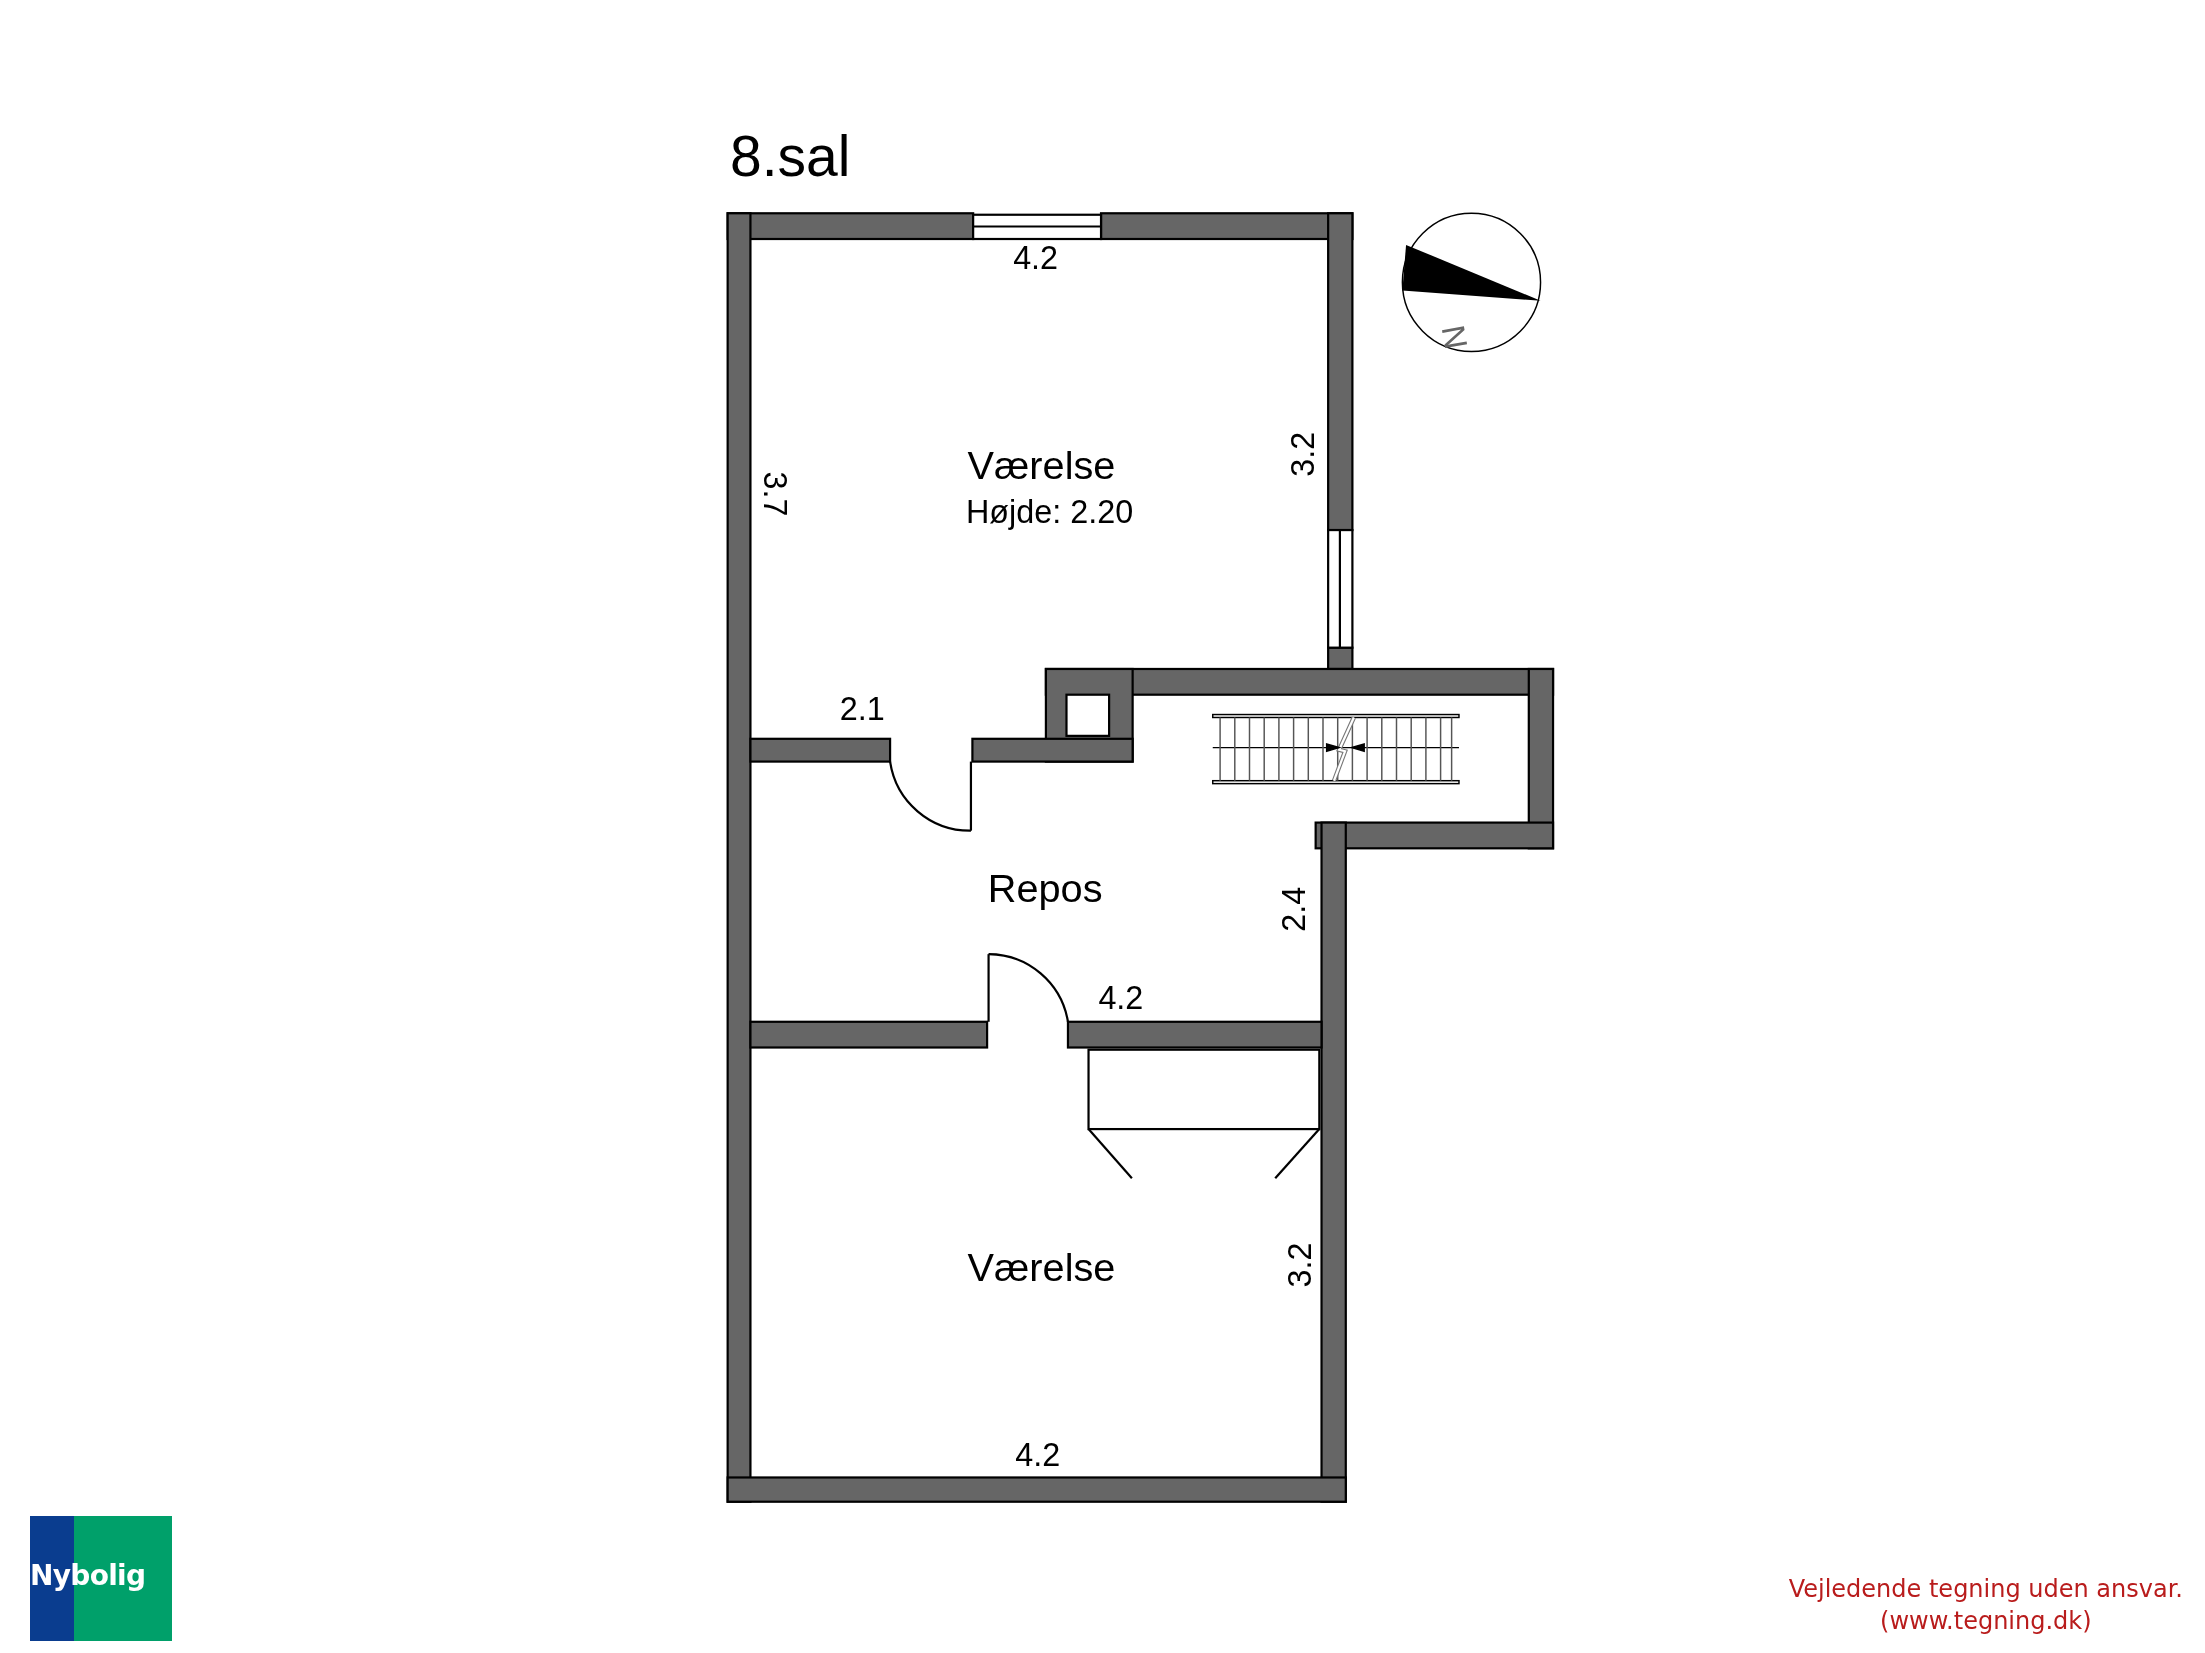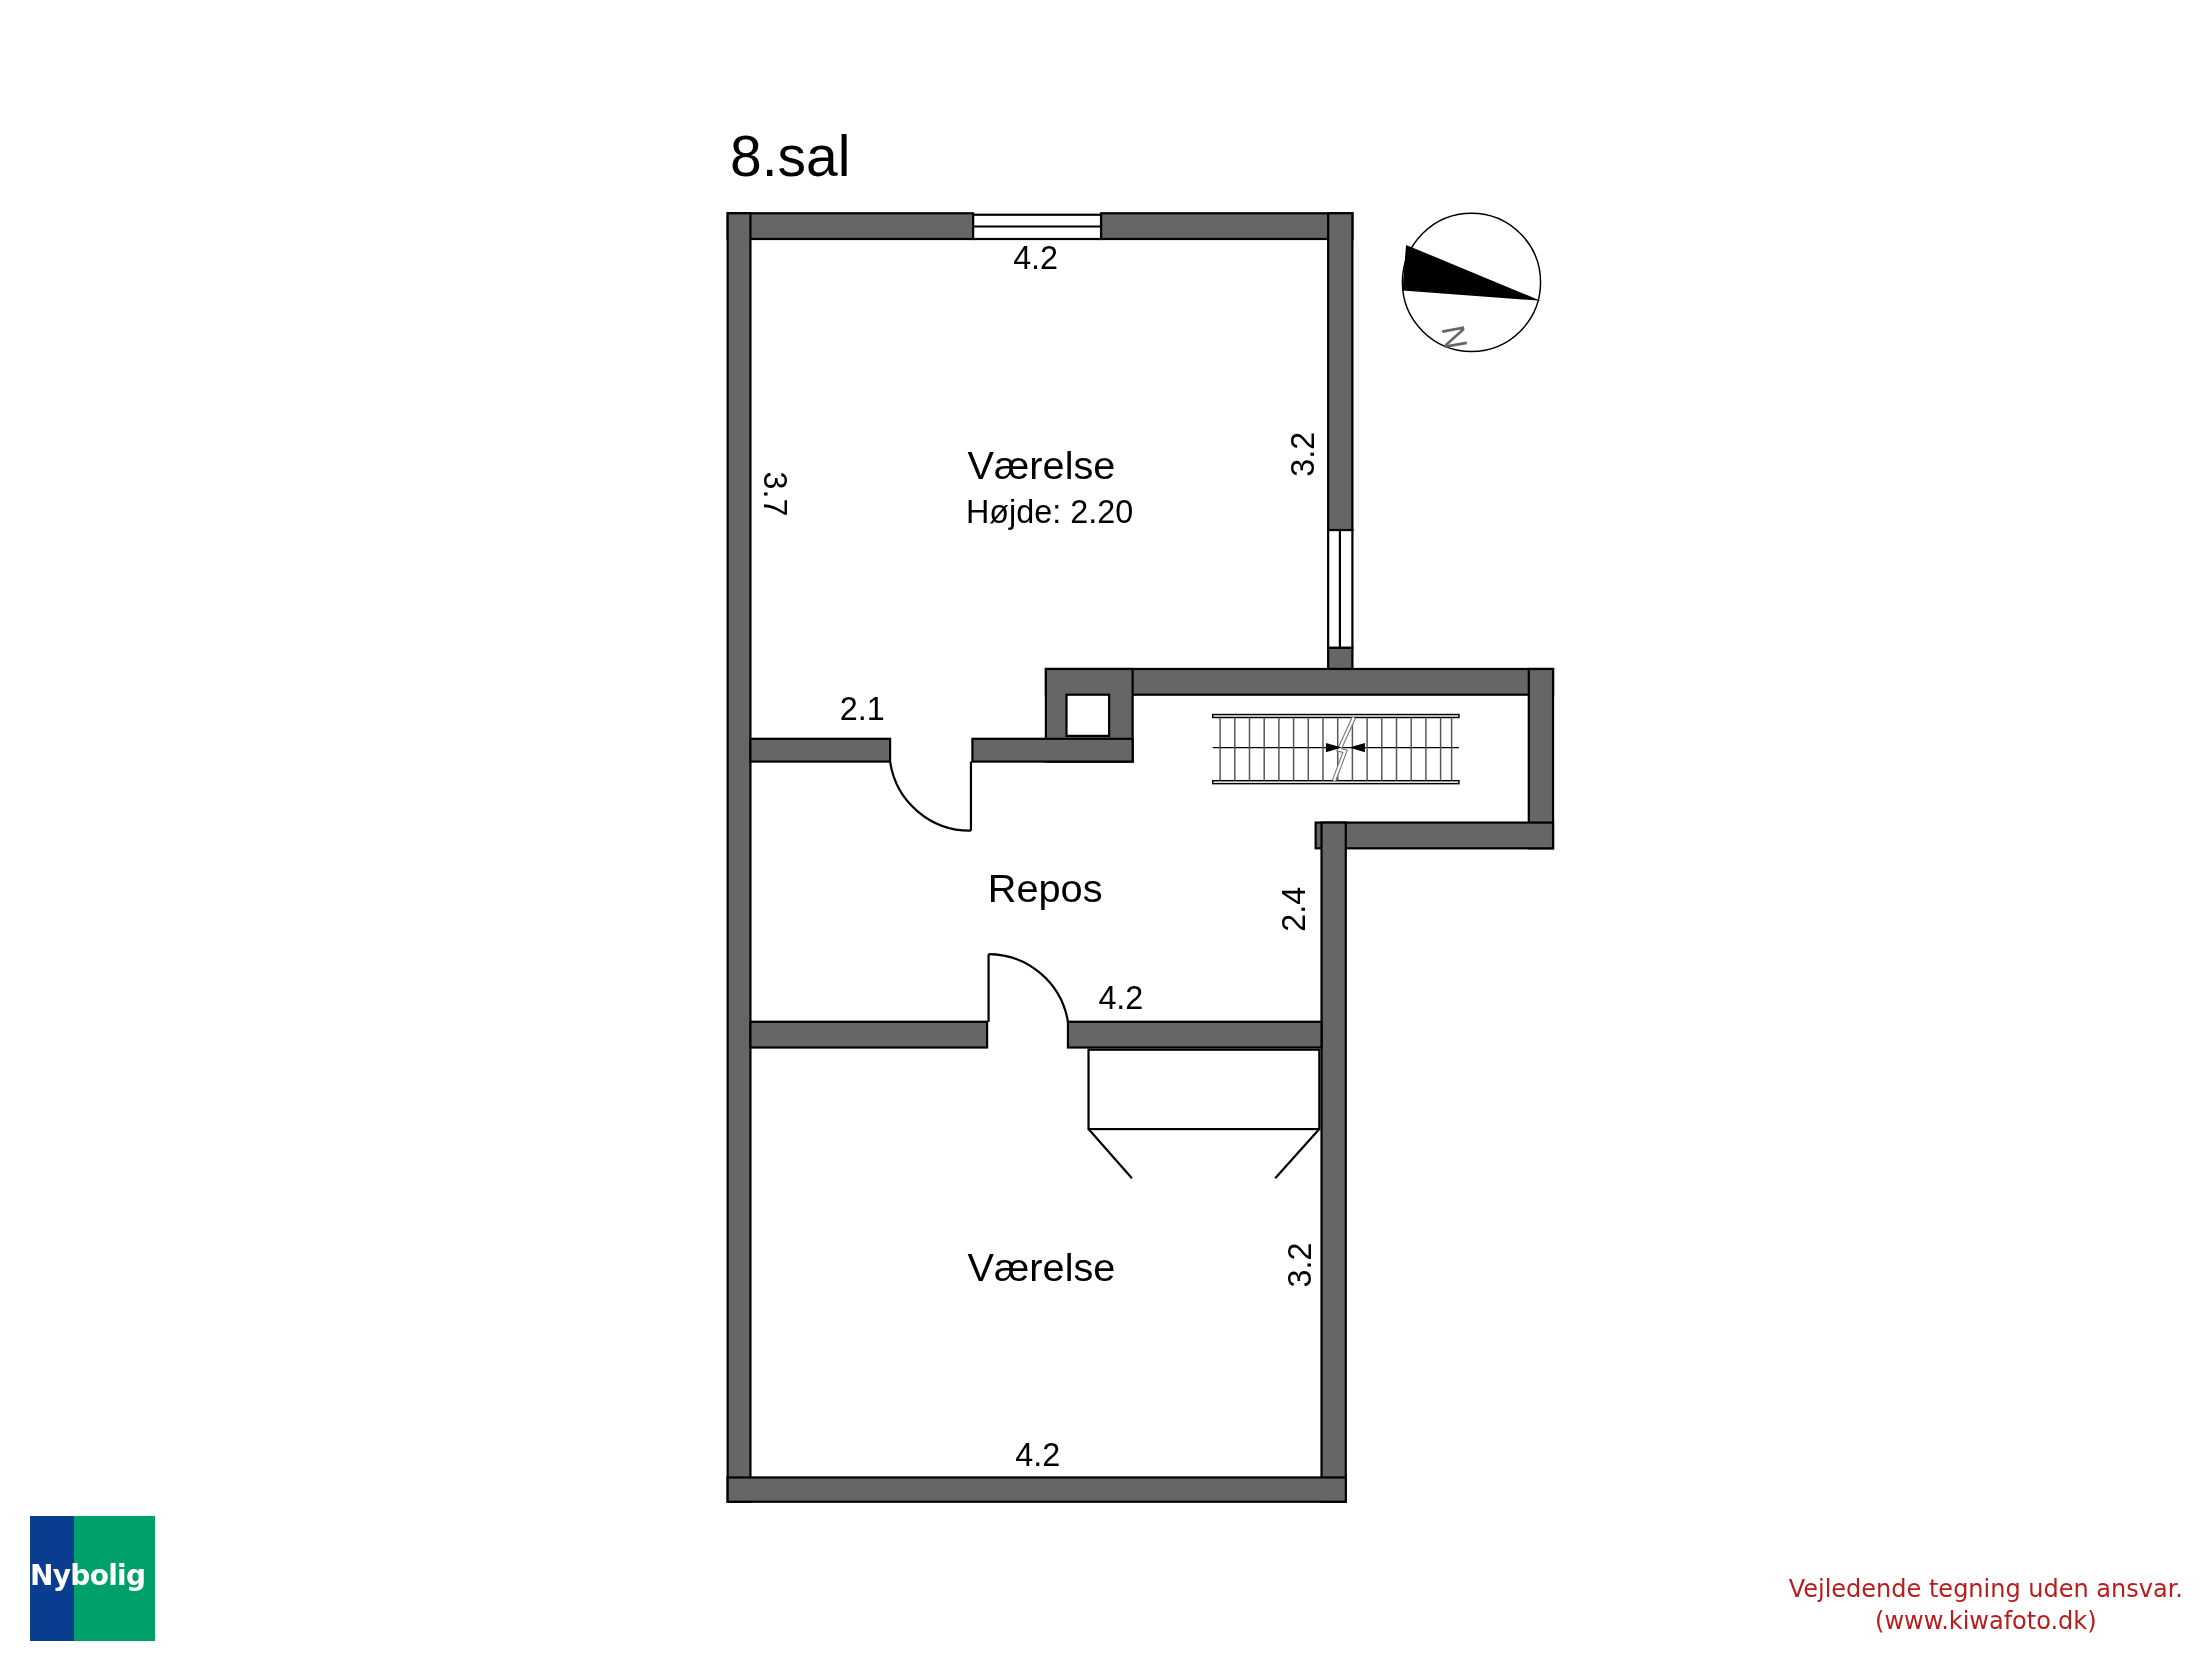--- a/index.html
+++ b/index.html
@@ -2,21 +2,21 @@
 <html style="font-size:11.8px"><head>
 <meta charset="utf-8">
 <style>
   html,body{margin:0;padding:0;background:#fff;}
   body{width:2205px;height:1654px;position:relative;overflow:hidden;font-family:"Liberation Sans",sans-serif;}
   #plan{position:absolute;left:0;top:0;width:2205px;height:1654px;}
   .title{position:absolute;left:730px;top:123px;font-size:57px;color:#000;font-family:"Liberation Sans",sans-serif;}
   .room-label{font-family:"Liberation Sans",sans-serif;font-size:54px;fill:#000;}
   .sub-label{font-family:"Liberation Sans",sans-serif;font-size:44px;fill:#000;}
   .dim{font-family:"Liberation Sans",sans-serif;font-size:44px;fill:#000;}
-  .logo{position:absolute;left:30px;top:1516px;width:125px;height:125px;display:flex;}
+  .logo{position:absolute;left:30px;top:1516px;width:142px;height:125px;display:flex;}
   .logo .blue{width:44px;height:100%;}
   .logo .green{flex:1;height:100%;}
   .logo-text{position:absolute;left:0;top:43px;font-family:"DejaVu Sans",sans-serif;font-weight:bold;font-size:28px;color:#fff;letter-spacing:-0.7px;white-space:nowrap;}
   .disclaimer{position:absolute;right:22px;top:1573px;text-align:center;font-family:"DejaVu Sans",sans-serif;font-size:24px;color:#b91c1c;line-height:32px;}
 </style>
 </head>
 <body>
 
 <div class="title">8.sal</div>
 
@@ -133,15 +133,15 @@
 </svg>
 
 <div class="logo">
   <div class="blue" style="background:#0a3d8f"></div>
   <div class="green" style="background:#00a06a"></div>
   <div class="logo-text">Nybolig</div>
 </div>
 
 <div class="disclaimer">
   <div>Vejledende tegning uden ansvar.</div>
-  <div>(www.kiwafoto.dk)</div>
+  <div>(www.tegning.dk)</div>
 </div>
 
 
 </body></html>

